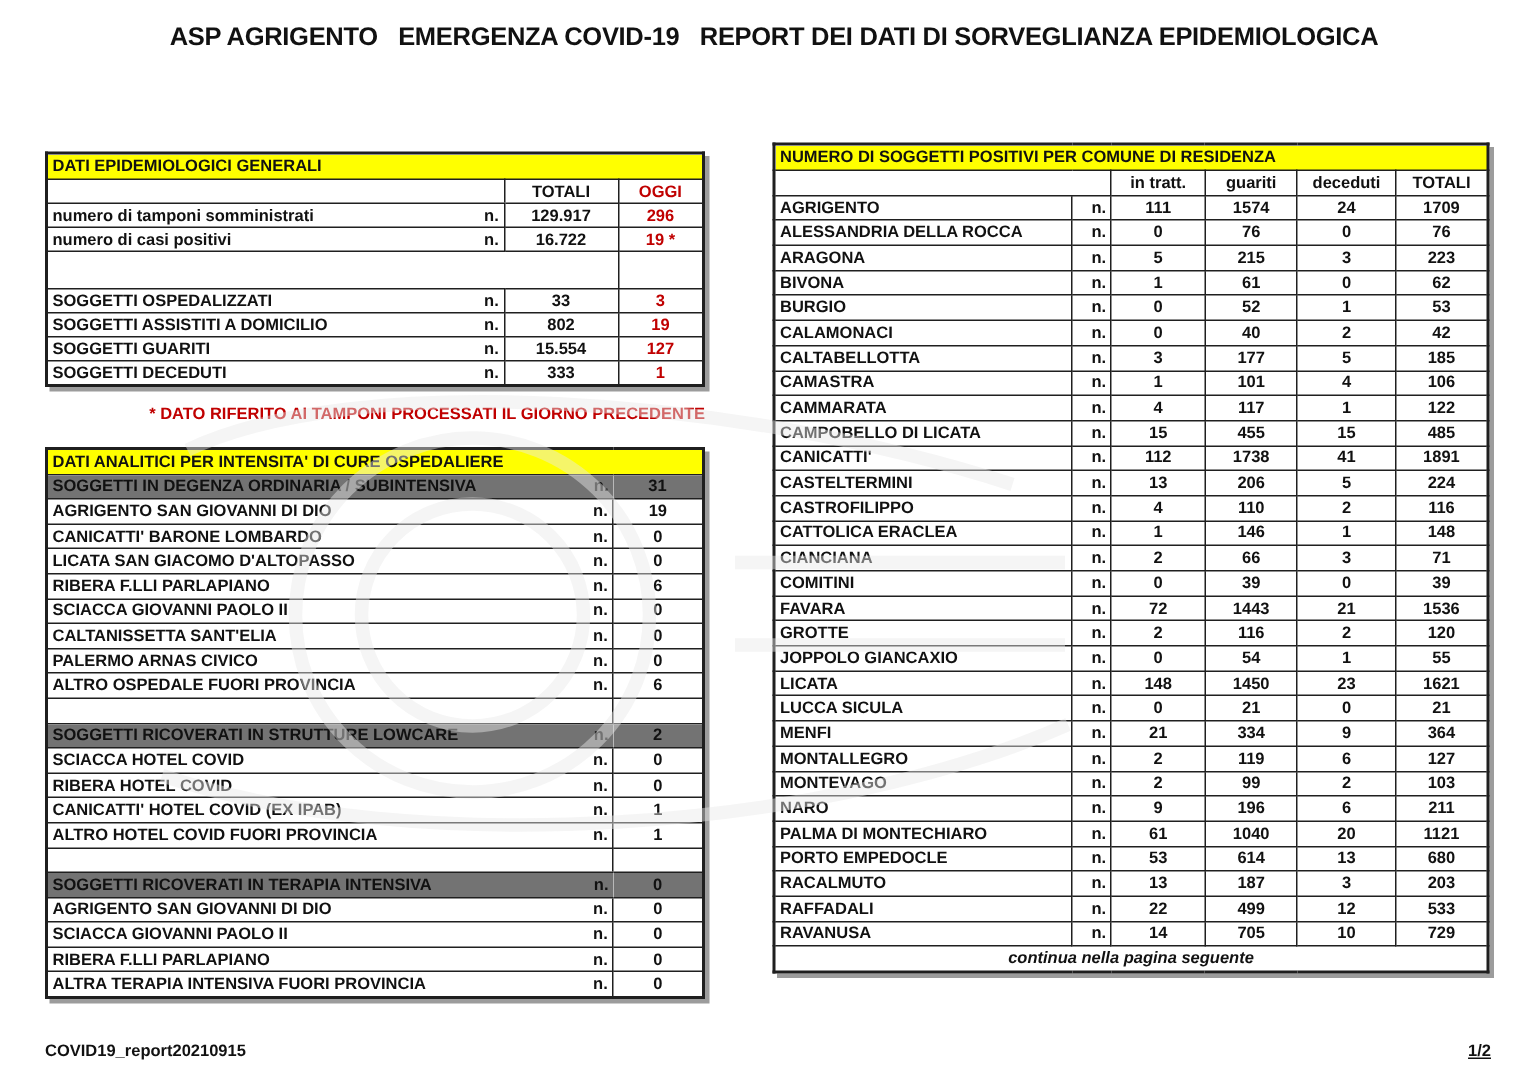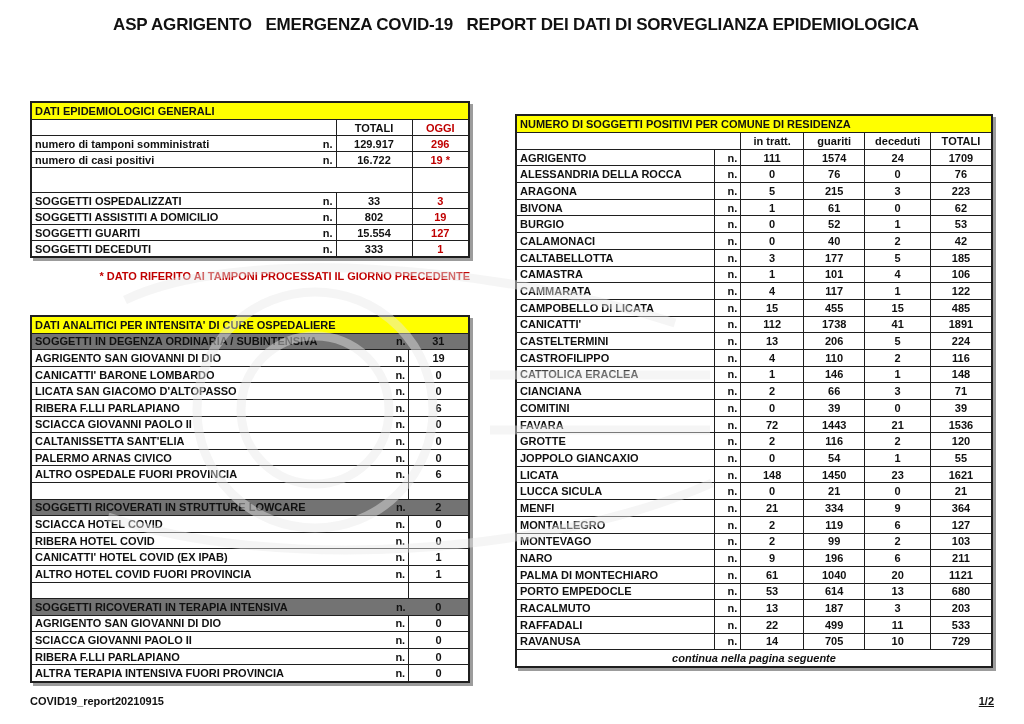--- a/index.html
+++ b/index.html
@@ -12,21 +12,21 @@
   .doc-title{
     position:absolute;top:15px;left:4px;width:1024px;text-align:center;
     font-size:17px;font-weight:bold;letter-spacing:-0.2px;white-space:pre;color:#111;
   }
   .doc-subtitle{
     position:absolute;top:52px;left:0;width:932px;text-align:center;
     font-size:18px;font-weight:bold;white-space:pre;color:#111;
   }
 
   .left-col{position:absolute;left:30px;top:101px;width:421px;}
-  .right-col{position:absolute;left:515px;top:95px;width:478px;margin-top:19px;}
+  .right-col{position:absolute;left:515px;top:95px;width:478px;}
 
   table.tbl{
     border-collapse:collapse;table-layout:fixed;
     border:2px solid #1f1f1f;box-shadow:3px 3px 0 #9c9c9c;background:#fff;
   }
   .tbl td{
     border:1px solid #1f1f1f;font-weight:bold;font-size:11px;
     padding:0 3px;overflow:hidden;white-space:nowrap;vertical-align:middle;
   }
   .yellow{background:#FFFF00;font-size:11.5px;text-align:left;}
@@ -43,21 +43,21 @@
   .t1 .n{border-left:none;}
   .t1 tr.spacer td{border:none;height:24px;}
   .t1 tr.spacer td.sp-o{border:1px solid #1f1f1f;}
 
   .footnote{
     position:absolute;top:169px;left:0;width:440px;text-align:right;
     font-size:11px;font-weight:bold;white-space:pre;
   }
 
   
-  .t2{position:absolute;top:197px;left:0;width:440px;margin-top:17px;}
+  .t2{position:absolute;top:197px;left:0;width:440px;}
   .t2 td{height:15.6px;}
   .t2 .lbl{border-right:none;}
   .t2 .n{border-left:none;}
   .t2 tr.sub td{background:#737373;}
   .t2 tr.sub .n{border-right:none;}
   .t2 tr.sub .val{border-left:none;}
   .t2 tr.spacer td{border-left:none;border-right:none;}
   .t2 tr.spacer td.sp-v{border-left:1px solid #1f1f1f;}
 
   
@@ -515,21 +515,21 @@
             <td class="val">13</td>
             <td class="val">187</td>
             <td class="val">3</td>
             <td class="val">203</td>
           </tr>
           <tr>
             <td class="lbl">RAFFADALI</td>
             <td class="n">n.</td>
             <td class="val">22</td>
             <td class="val">499</td>
-            <td class="val">11</td>
+            <td class="val">12</td>
             <td class="val">533</td>
           </tr>
           <tr>
             <td class="lbl">RAVANUSA</td>
             <td class="n">n.</td>
             <td class="val">14</td>
             <td class="val">705</td>
             <td class="val">10</td>
             <td class="val">729</td>
           </tr>

